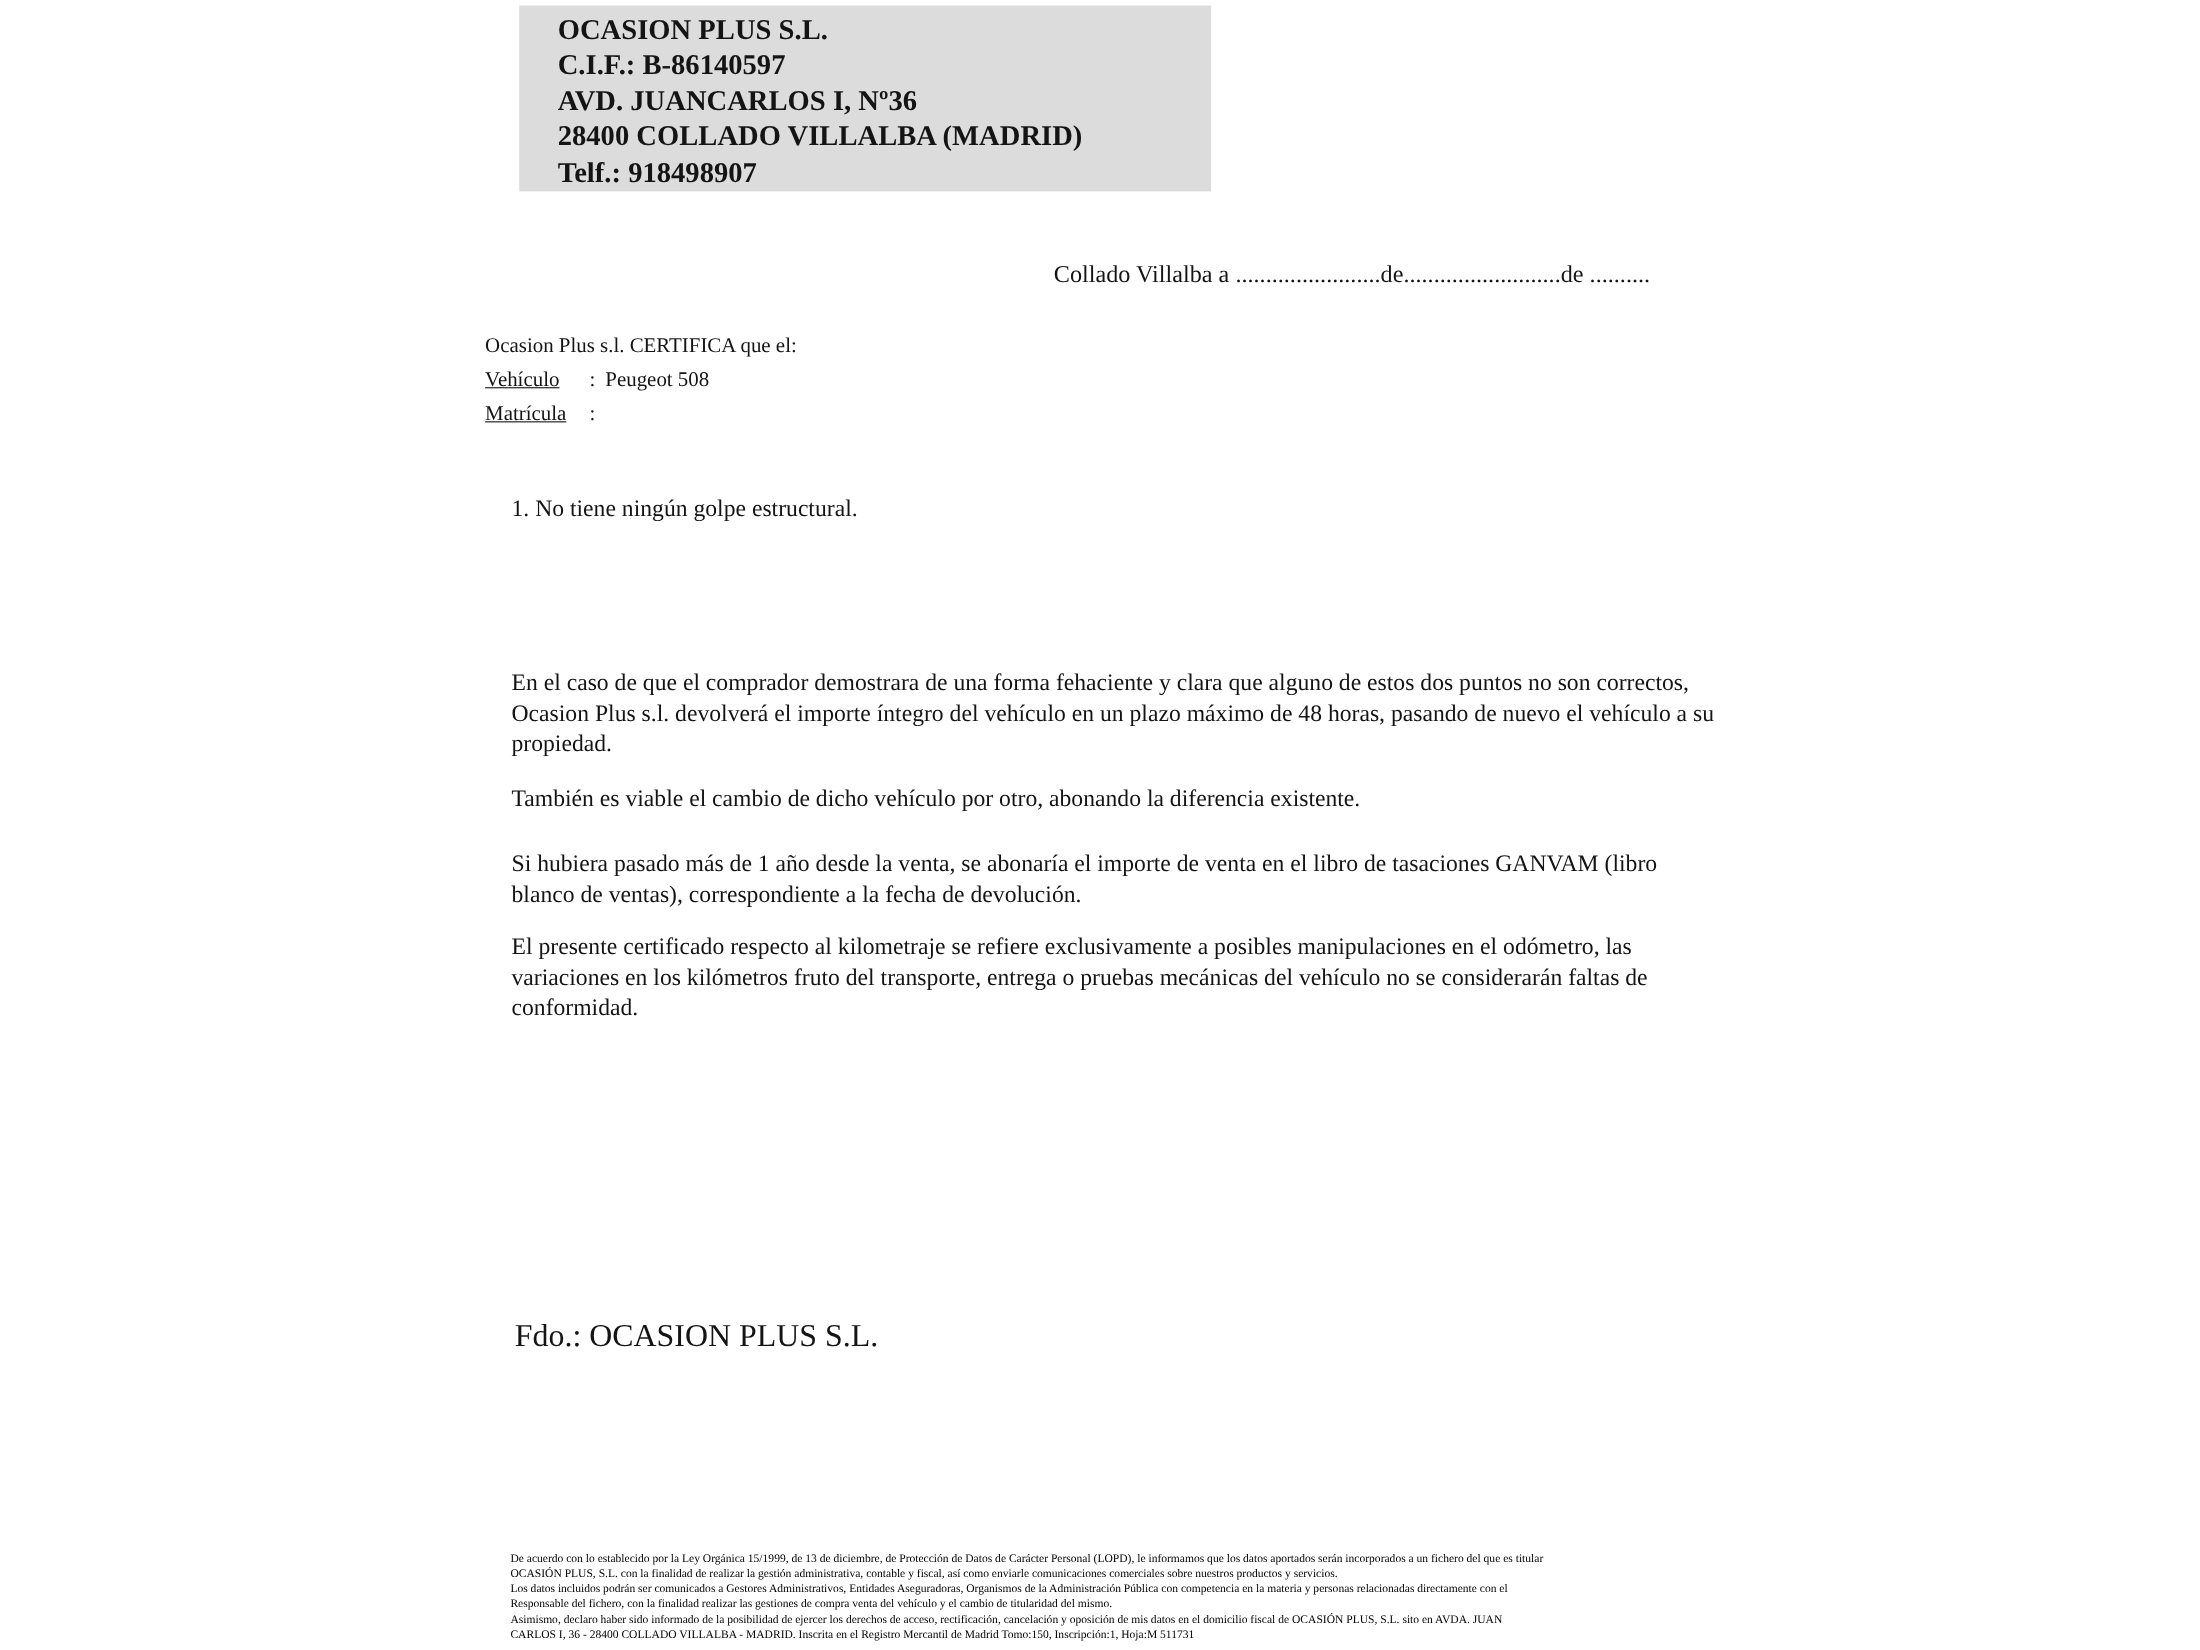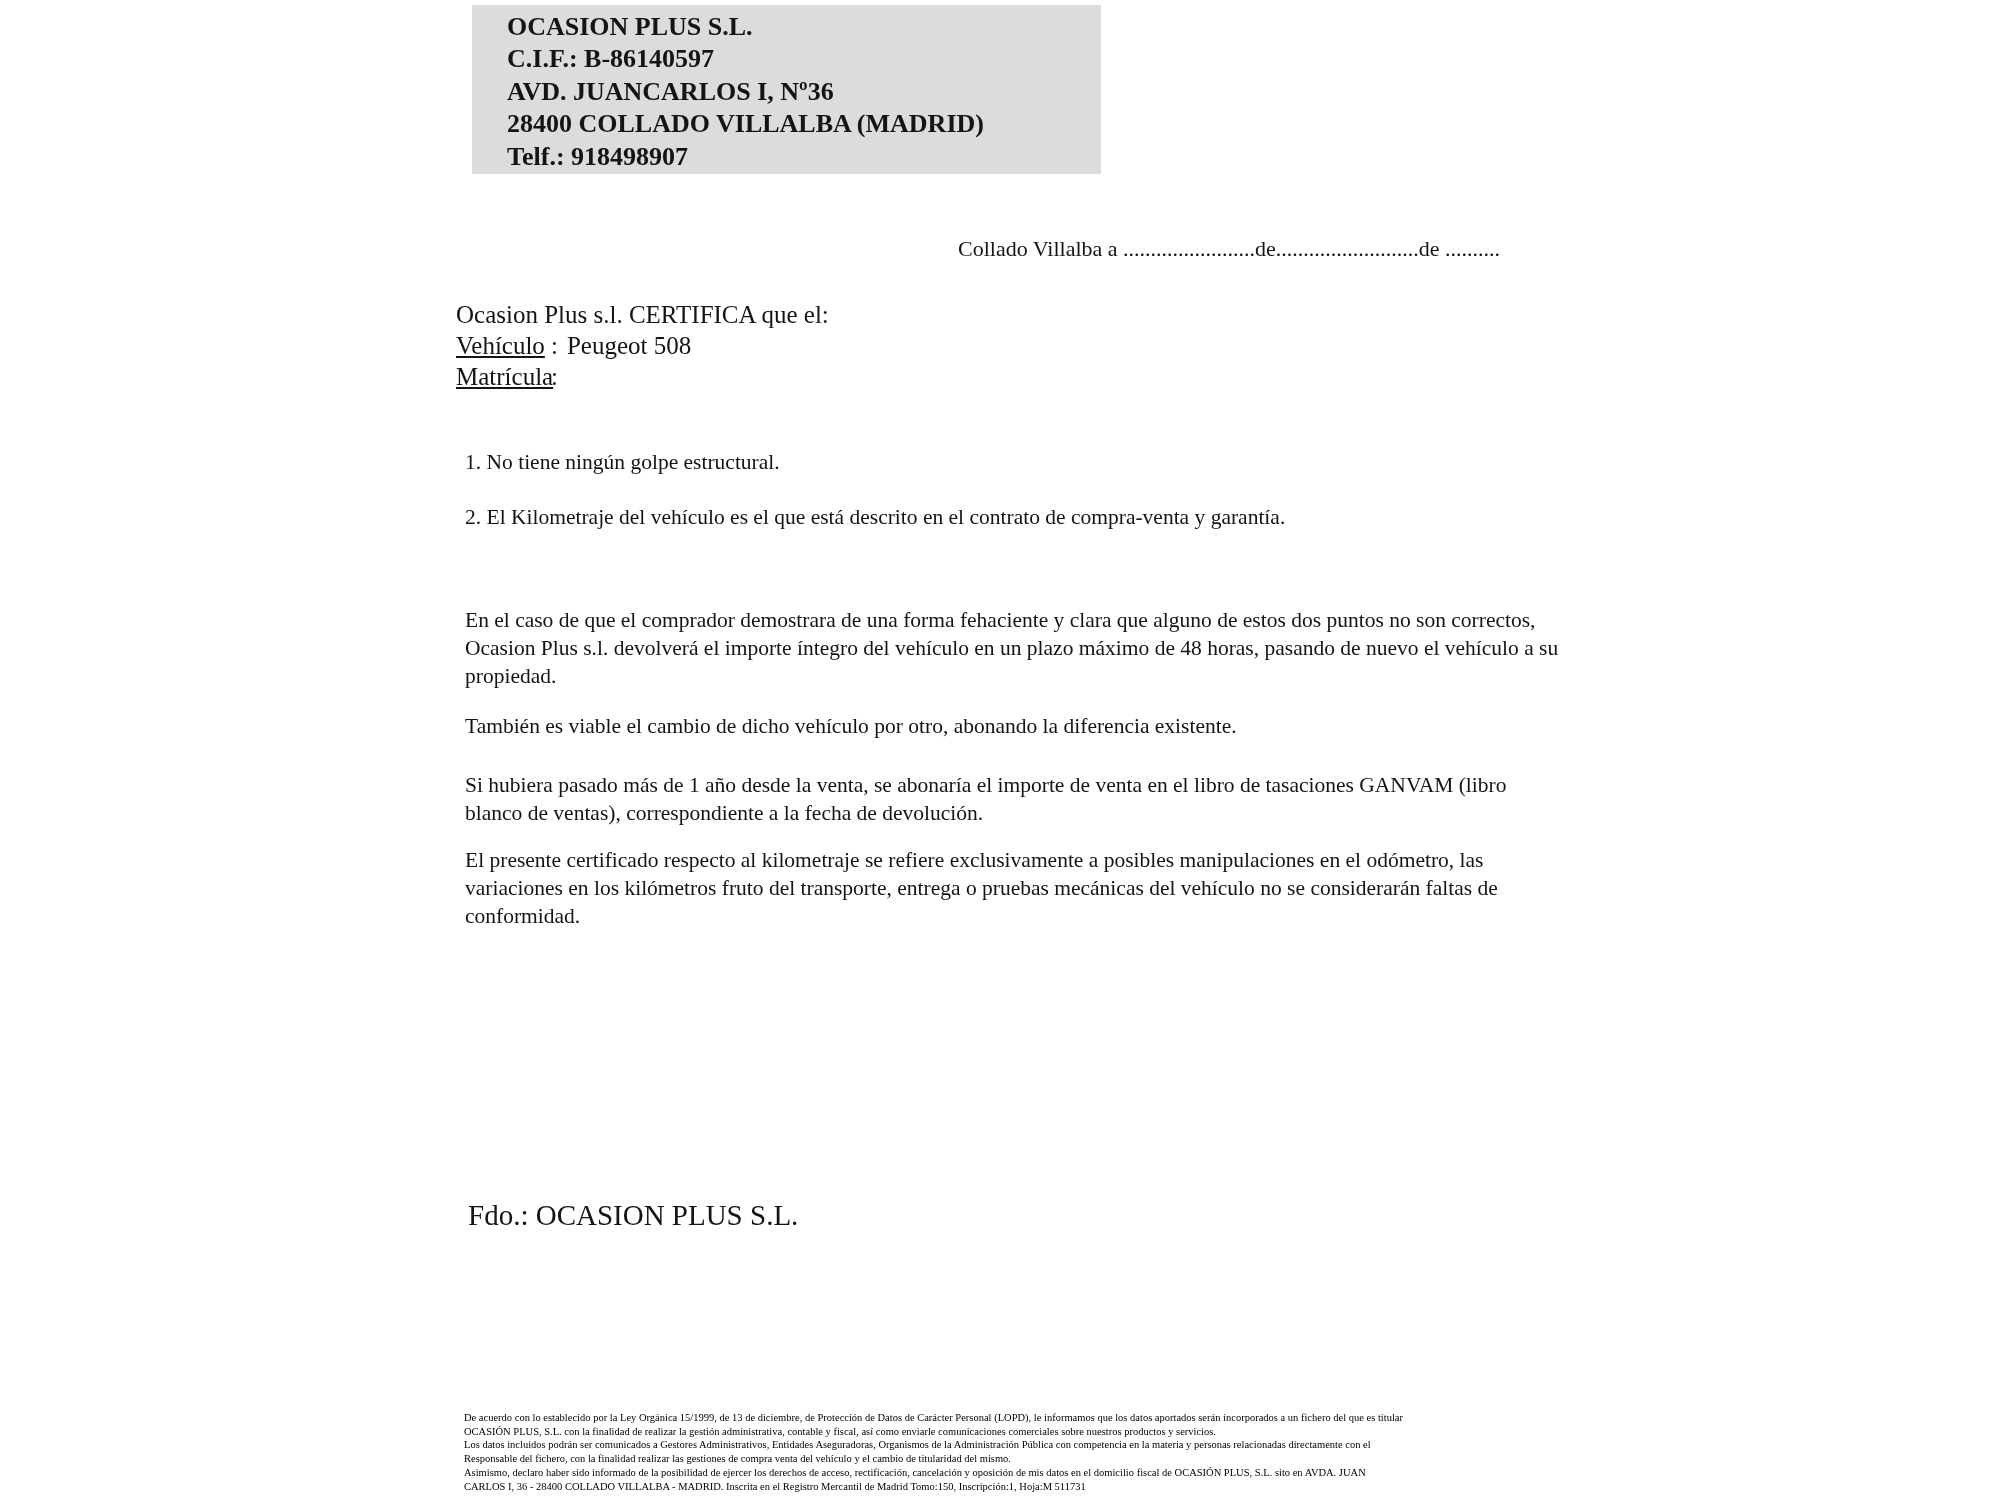--- a/index.html
+++ b/index.html
@@ -34,23 +34,23 @@
   }
   .date-line {
     position: absolute;
     left: 958px;
     top: 236px;
     font-size: 22px;
     white-space: nowrap;
   }
   .certify {
     position: absolute;
-    left: 456px;
+    left: 441px;
     top: 299px;
-    font-size: 25px;
+    font-size: 19px;
     line-height: 31px;
   }
   .field-row { display: flex; }
   .field-label-wrap { width: 95px; flex: 0 0 auto; }
   .field-label { text-decoration: underline; }
   .field-sep { flex: 0 0 auto; }
   .field-value { margin-left: 9px; font-family: Liberation Serif, serif; }
   .items {
     position: absolute;
     left: 465px;
@@ -112,21 +112,20 @@
     </div>
     <div class="field-row">
       <span class="field-label-wrap"><span class="field-label">Matrícula</span></span>
       <span class="field-sep">:</span>
       <span class="field-value"></span>
     </div>
   </div>
 
   <div class="items">
     <div class="condition-item">1. No tiene ningún golpe estructural.</div>
-    <div class="condition-item">2. El Kilometraje del vehículo es el que está descrito en el contrato de compra-venta y garantía.</div>
   </div>
 
   <div class="para para-1">En el caso de que el comprador demostrara de una forma fehaciente y clara que alguno de estos dos puntos no son correctos, Ocasion Plus s.l. devolverá el importe íntegro del vehículo en un plazo máximo de 48 horas, pasando de nuevo el vehículo a su propiedad.</div>
   <div class="para para-2">También es viable el cambio de dicho vehículo por otro, abonando la diferencia existente.</div>
   <div class="para para-3">Si hubiera pasado más de 1 año desde la venta, se abonaría el importe de venta en el libro de tasaciones GANVAM (libro blanco de ventas), correspondiente a la fecha de devolución.</div>
   <div class="para para-4">El presente certificado respecto al kilometraje se refiere exclusivamente a posibles manipulaciones en el odómetro, las variaciones en los kilómetros fruto del transporte, entrega o pruebas mecánicas del vehículo no se considerarán faltas de conformidad.</div>
 
   <div class="signature">Fdo.: OCASION PLUS S.L.</div>
 
   <div class="legal">

